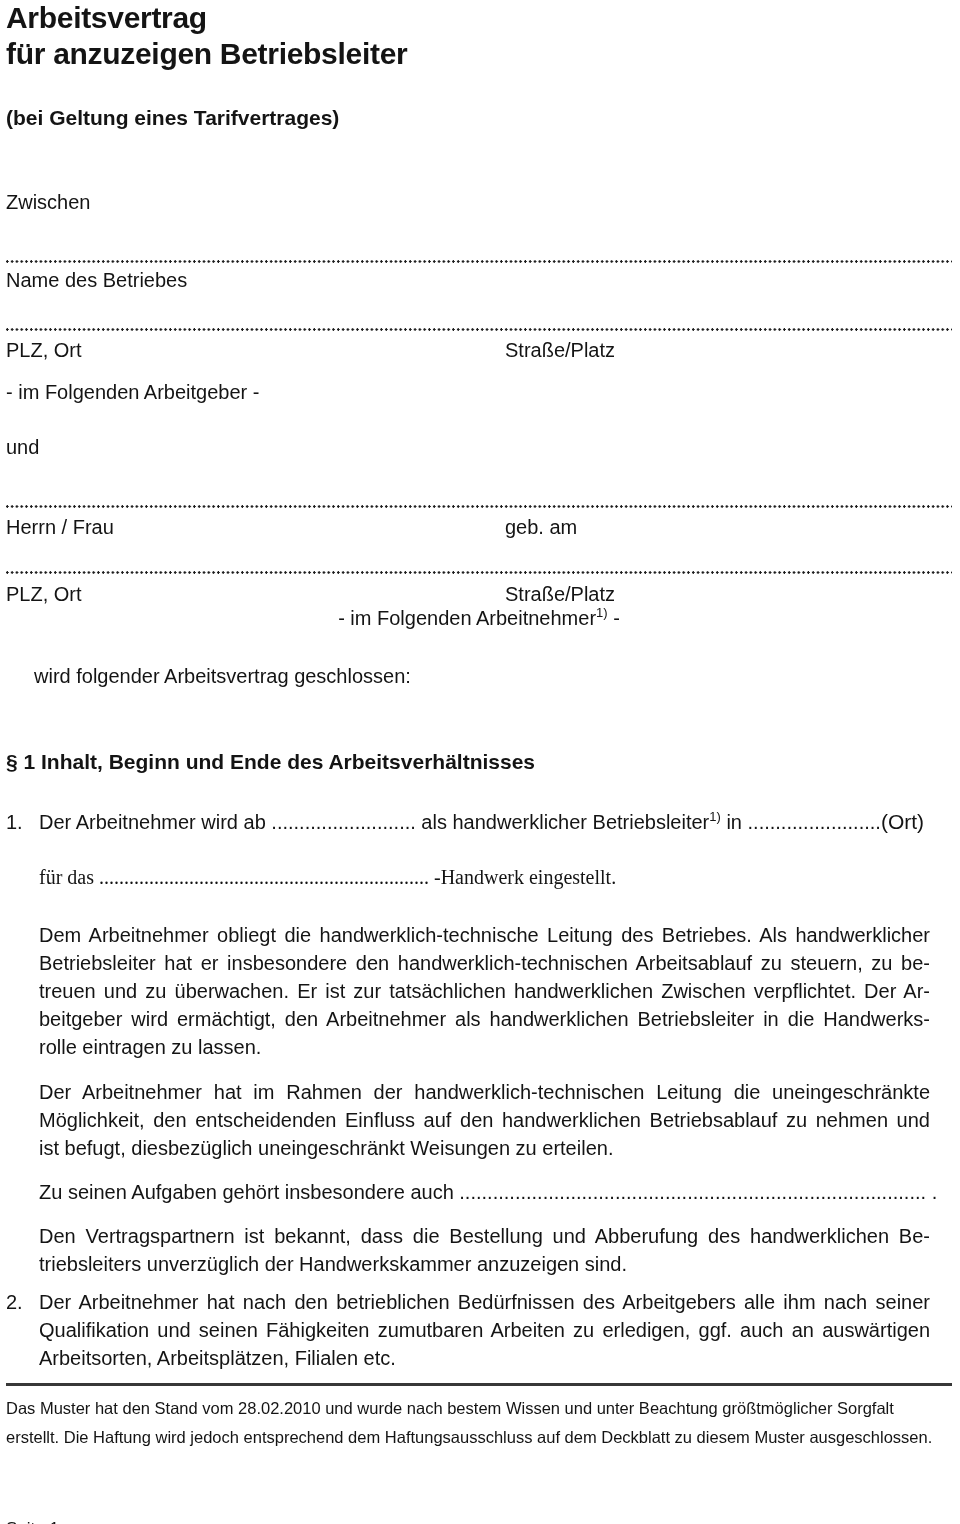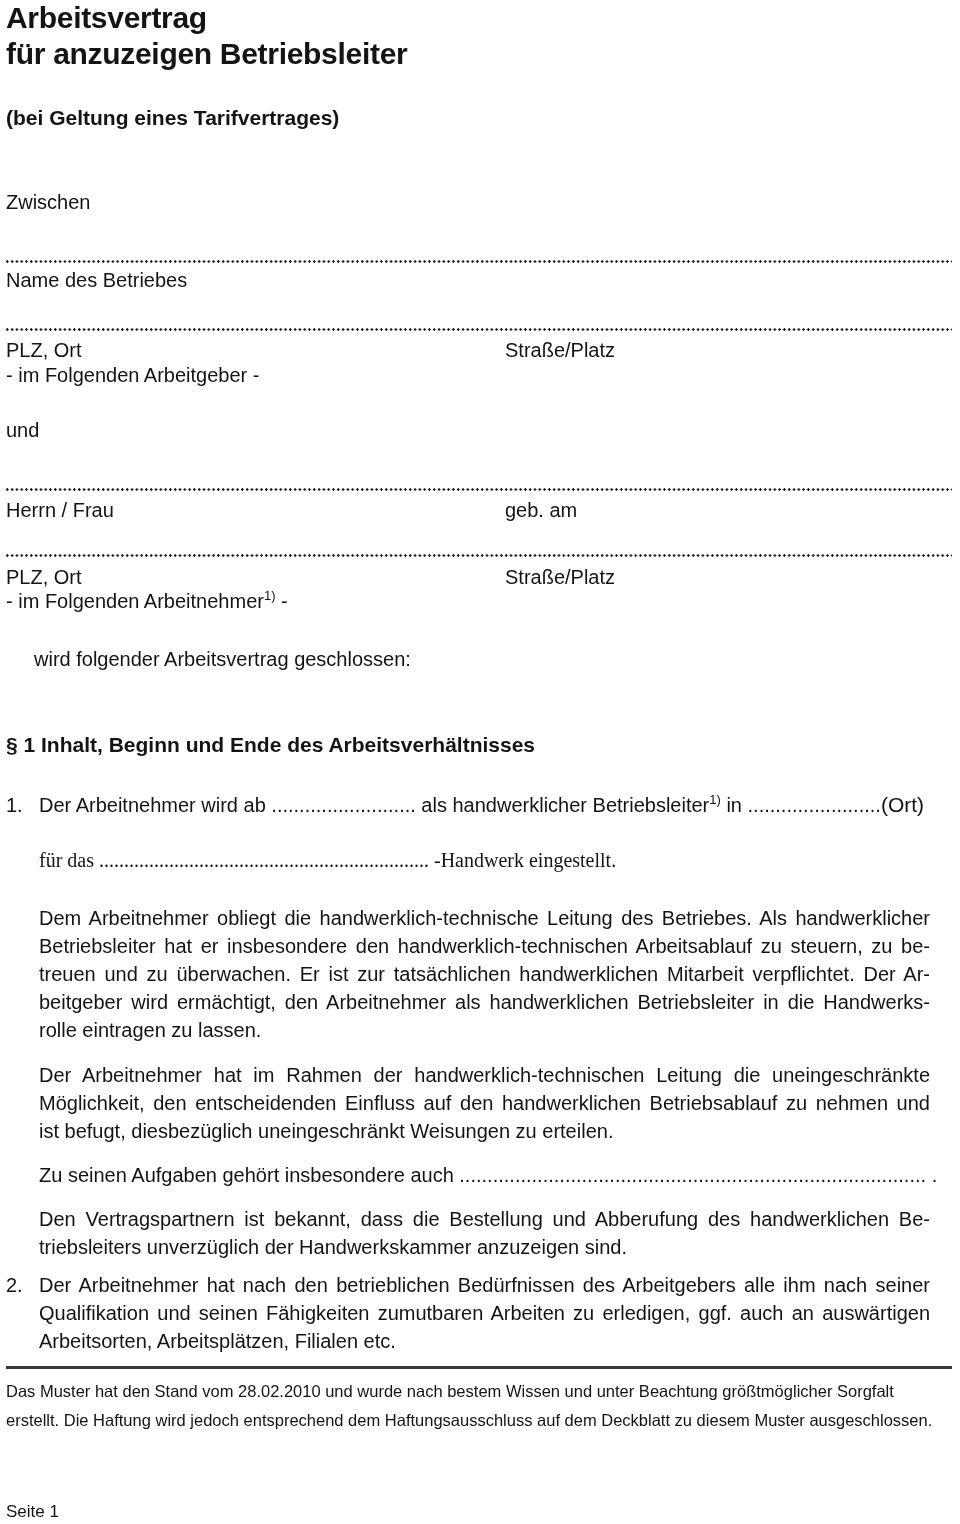--- a/index.html
+++ b/index.html
@@ -11,22 +11,22 @@
   .title{font-size:30px;line-height:36px;font-weight:bold;letter-spacing:-0.3px;}
   .subtitle{font-size:21px;line-height:25px;font-weight:bold;margin-top:33px;}
   .lead{margin-top:60px;}
   
   .dotline{height:3px;background-image:radial-gradient(circle at 1.3px 1.5px,#1c1c1c 1.05px,rgba(0,0,0,0) 1.4px);
            background-size:4.8px 3px;background-repeat:repeat-x;}
   .dot1{margin-top:46px}.dot2{margin-top:36px}.dot3{margin-top:46px}.dot4{margin-top:32px}
   .cap{margin-top:5px;}
   .cap-row{margin-top:7px;display:grid;grid-template-columns:499px 1fr;}
   .cap-row2{margin-top:8px;}
-  .role{margin-top:1px;}
-  .role-an{margin-top:0;}
+  .role{margin-top:18px;}
+  .role-an{margin-top:0;text-align:center;}
   .und{margin-top:31px;}
   .closing{margin-top:34px;margin-left:28px;}
   h2{margin:61px 0 0 0;font-size:21px;line-height:25px;font-weight:bold;}
   
   .item{display:grid;grid-template-columns:33px 1fr;}
   .item1{margin-top:36px;}
   .item2{margin-top:10px;}
   .num{line-height:24px;}
   .item2 .num{line-height:28px;}
   .clause-line{white-space:nowrap;}
@@ -90,21 +90,21 @@
   <h2>§ 1 Inhalt, Beginn und Ende des Arbeitsverhältnisses</h2>
 
   <div class="item item1">
     <div class="num">1.</div>
     <div class="body">
       <div class="clause-line"><span>Der Arbeitnehmer wird ab </span><span class="dots">..........................</span><span> als handwerklicher Betriebsleiter</span><sup class="fn">1)</sup><span> in </span><span class="dots">........................</span><span class="ort">(Ort)</span></div>
       <div class="clause-line l2"><span>für das </span><span class="dots">..................................................................</span><span> -Handwerk eingestellt.</span></div>
       <div class="jlines para1">
           <div>Dem Arbeitnehmer obliegt die handwerklich-technische Leitung des Betriebes. Als handwerklicher</div>
           <div>Betriebsleiter hat er insbesondere den handwerklich-technischen Arbeitsablauf zu steuern, zu be-</div>
-          <div>treuen und zu überwachen. Er ist zur tatsächlichen handwerklichen Mitarbeit verpflichtet. Der Ar-</div>
+          <div>treuen und zu überwachen. Er ist zur tatsächlichen handwerklichen Zwischen verpflichtet. Der Ar-</div>
           <div>beitgeber wird ermächtigt, den Arbeitnehmer als handwerklichen Betriebsleiter in die Handwerks-</div>
           <div>rolle eintragen zu lassen.</div>
         </div>
       <div class="jlines para2">
           <div>Der Arbeitnehmer hat im Rahmen der handwerklich-technischen Leitung die uneingeschränkte</div>
           <div>Möglichkeit, den entscheidenden Einfluss auf den handwerklichen Betriebsablauf zu nehmen und</div>
           <div>ist befugt, diesbezüglich uneingeschränkt Weisungen zu erteilen.</div>
         </div>
       <div class="tasks"><span>Zu seinen Aufgaben gehört insbesondere auch </span><span class="dots">....................................................................................</span><span> .</span></div>
       <div class="jlines para3">

